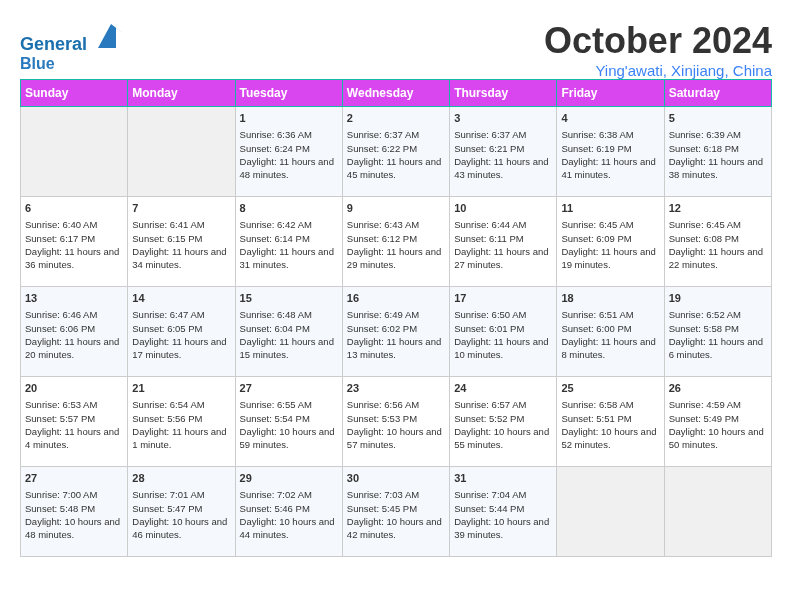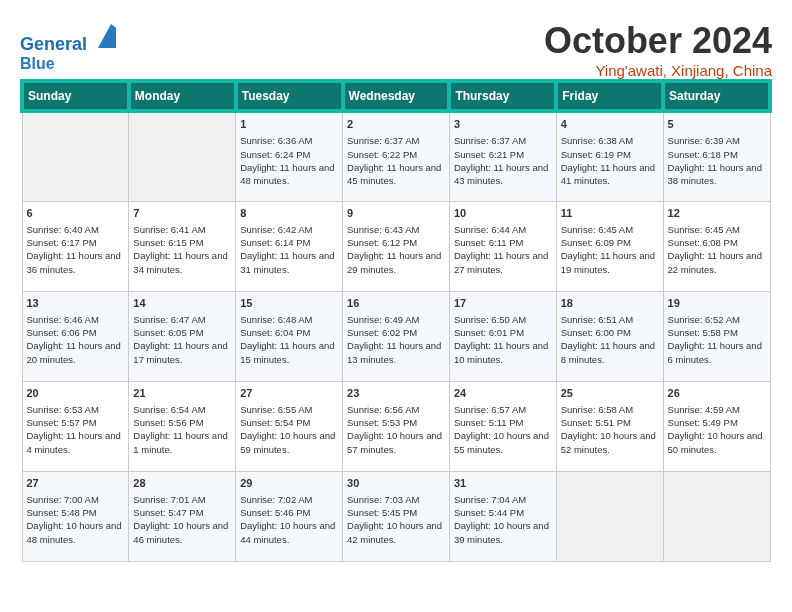--- a/index.html
+++ b/index.html
@@ -36,34 +36,34 @@
     .title-block {
       text-align: right;
     }
     .month-title {
       font-size: 36px;
       font-weight: bold;
       color: #333;
     }
     .location {
       font-size: 15px;
-      color: #c2410c;
+      color: #3b82f6;
     }
     table {
       width: 100%;
       border-collapse: collapse;
       font-size: 10px;
     }
     thead tr th {
-      background-color: #0f766e;
+      background-color: #d946ef;
       color: #fff;
       padding: 6px 4px;
       text-align: left;
       font-size: 12px;
-      border: 4px solid #14b8a6;
+      border: 1px solid #14b8a6;
     }
     tbody tr td {
       border: 1px solid #ccc;
       vertical-align: top;
       padding: 4px;
       width: 14.28%;
       min-height: 80px;
       height: 90px;
       color: #333;
       font-size: 9.5px;
@@ -265,21 +265,21 @@
         </td>
         <td>
           <span class="day-num">23</span>
           <div>Sunrise: 6:56 AM</div>
           <div>Sunset: 5:53 PM</div>
           <div>Daylight: 10 hours and 57 minutes.</div>
         </td>
         <td>
           <span class="day-num">24</span>
           <div>Sunrise: 6:57 AM</div>
-          <div>Sunset: 5:11 PM</div>
+          <div>Sunset: 5:52 PM</div>
           <div>Daylight: 10 hours and 55 minutes.</div>
         </td>
         <td>
           <span class="day-num">25</span>
           <div>Sunrise: 6:58 AM</div>
           <div>Sunset: 5:51 PM</div>
           <div>Daylight: 10 hours and 52 minutes.</div>
         </td>
         <td>
           <span class="day-num">26</span>

